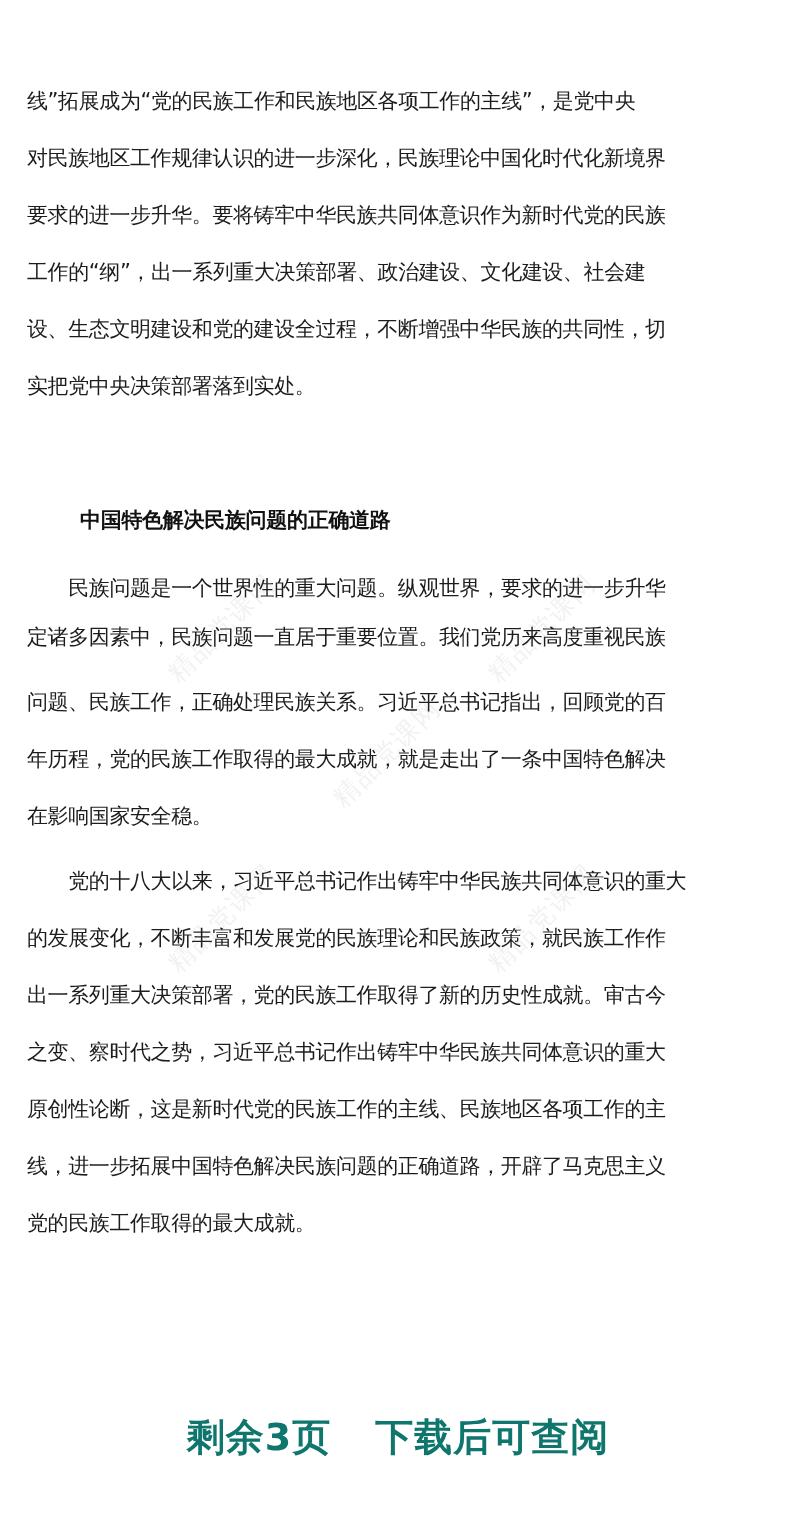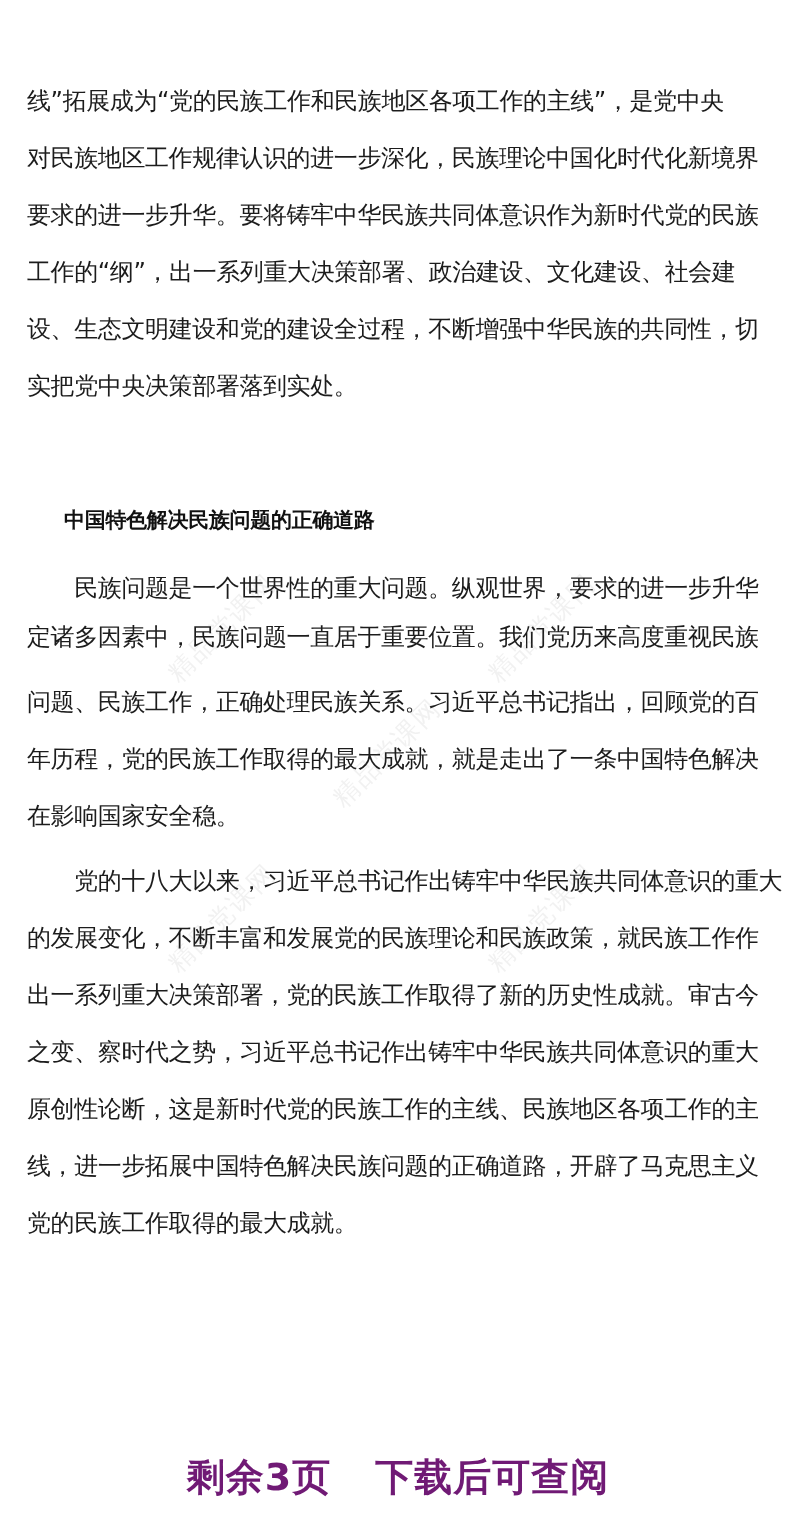--- a/index.html
+++ b/index.html
@@ -19,29 +19,29 @@
       position: absolute;
       left: 0;
       top: 0;
       width: 800px;
       height: 1514px;
     }
     .text-line {
       position: absolute;
       left: 27px;
       width: 750px;
-      font-size: 24px;
+      font-size: 21px;
       line-height: 30px;
       white-space: nowrap;
       letter-spacing: -0.4px;
       color: #1c1c1c;
     }
     .heading {
       position: absolute;
-      left: 64px;
+      left: 80px;
       top: 505px;
       font-size: 21px;
       line-height: 30px;
       font-weight: bold;
       color: #111111;
       white-space: nowrap;
       letter-spacing: -0.3px;
     }
     .watermark {
       position: absolute;
@@ -55,24 +55,23 @@
       z-index: 5;
     }
     .footer-banner {
       position: absolute;
       left: 0;
       top: 1412px;
       width: 796px;
       text-align: center;
       font-size: 38px;
       font-weight: bold;
-      color: #701a75;
+      color: #0f766e;
       line-height: 50px;
       letter-spacing: 1px;
-      margin-top: 40px;
     }
     .footer-banner .gap {
       display: inline-block;
       width: 44px;
     }
   </style>
 </head>
 <body>
 
 <div class="page">

